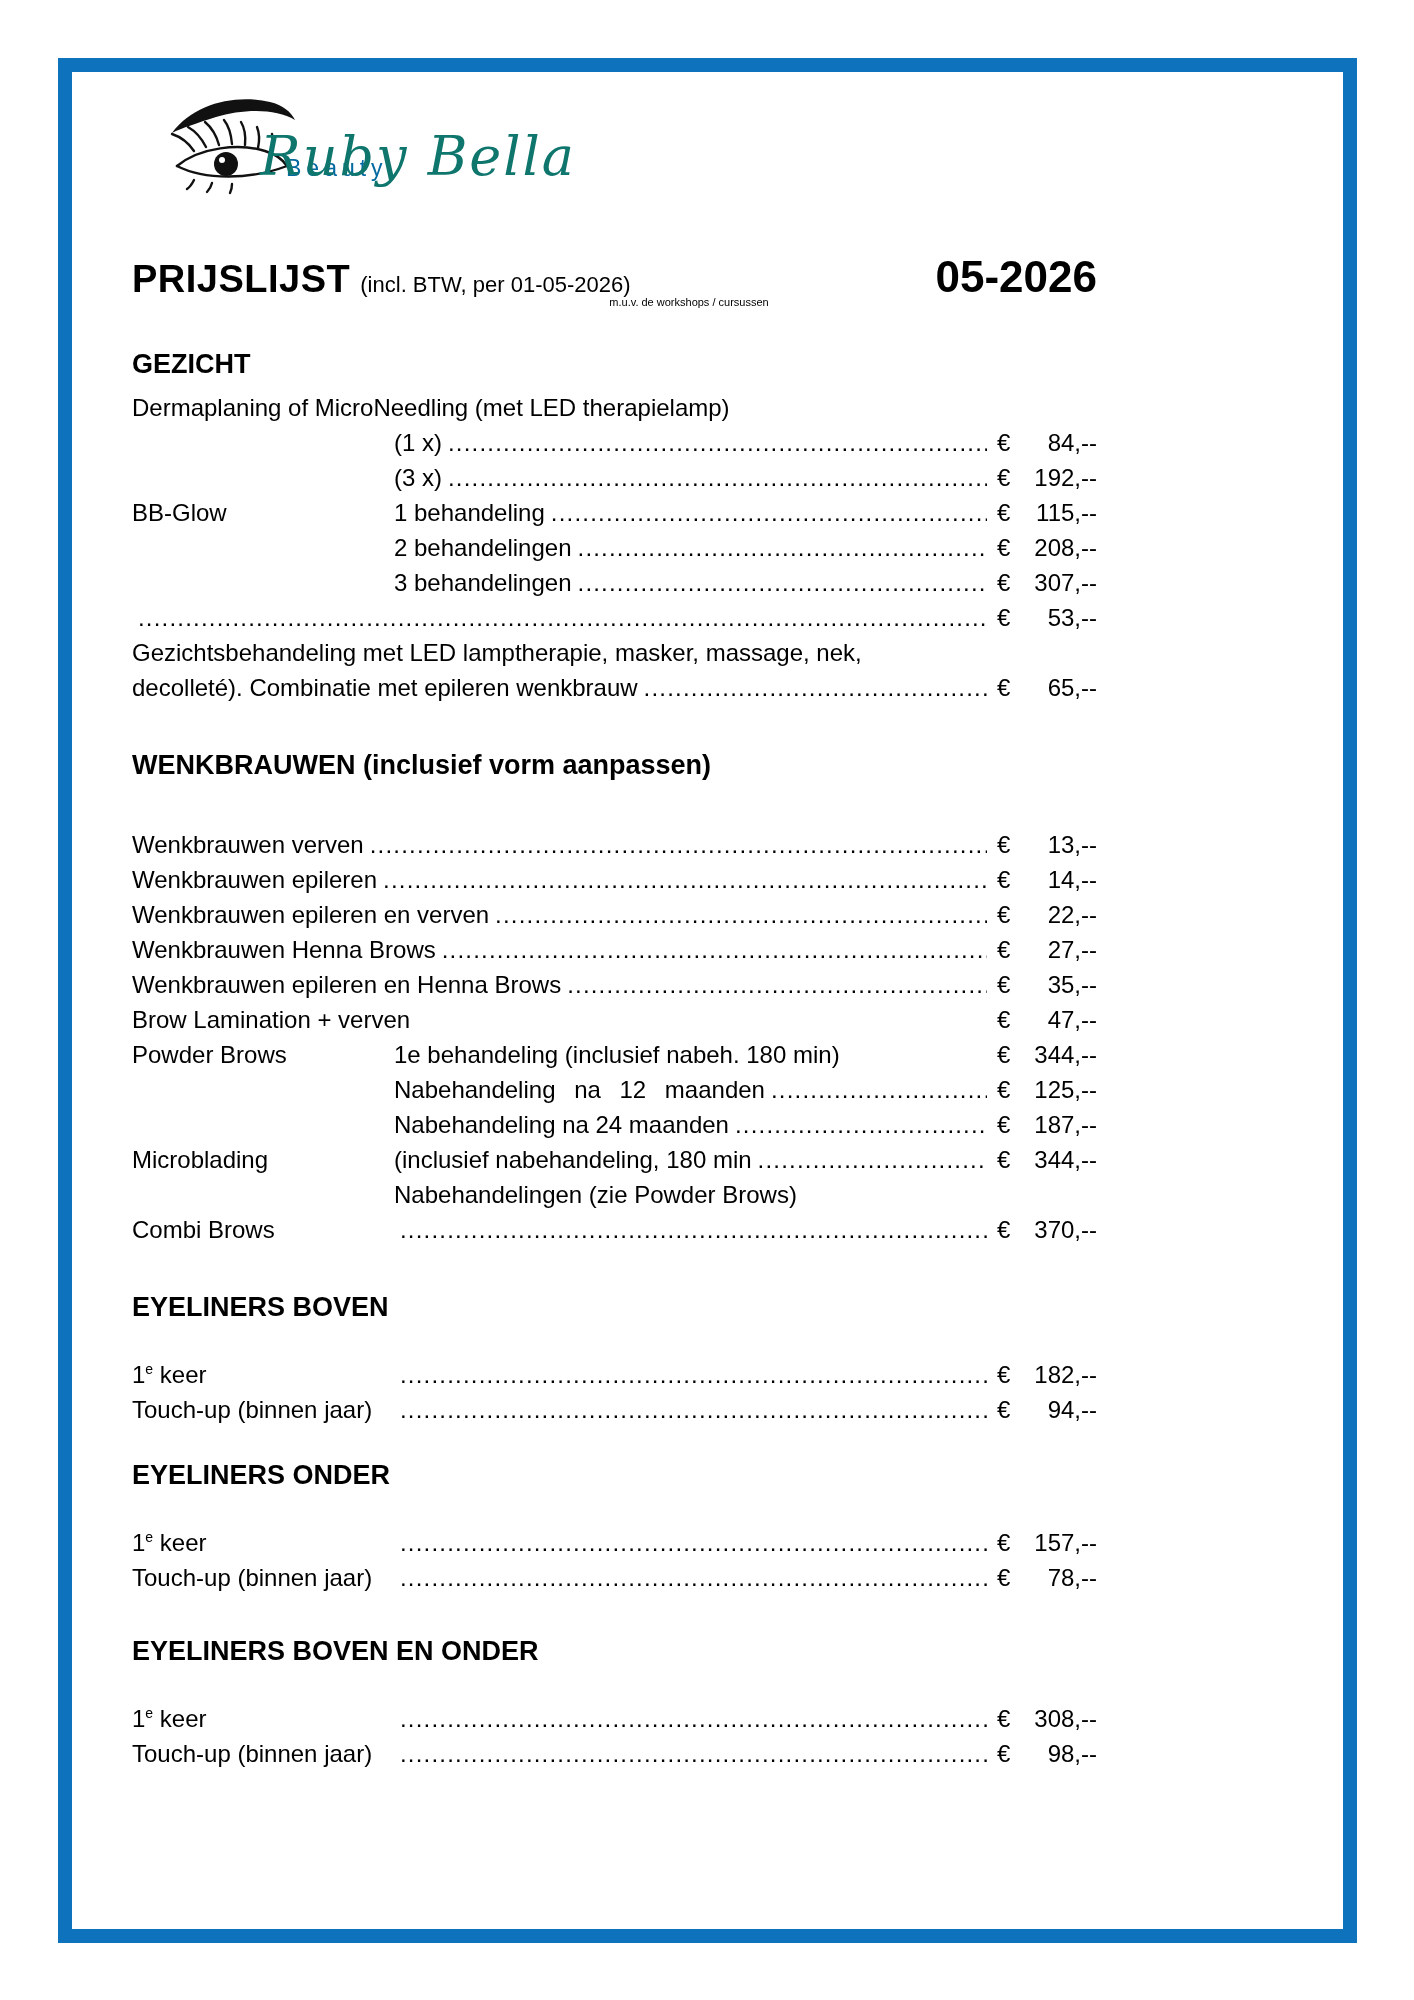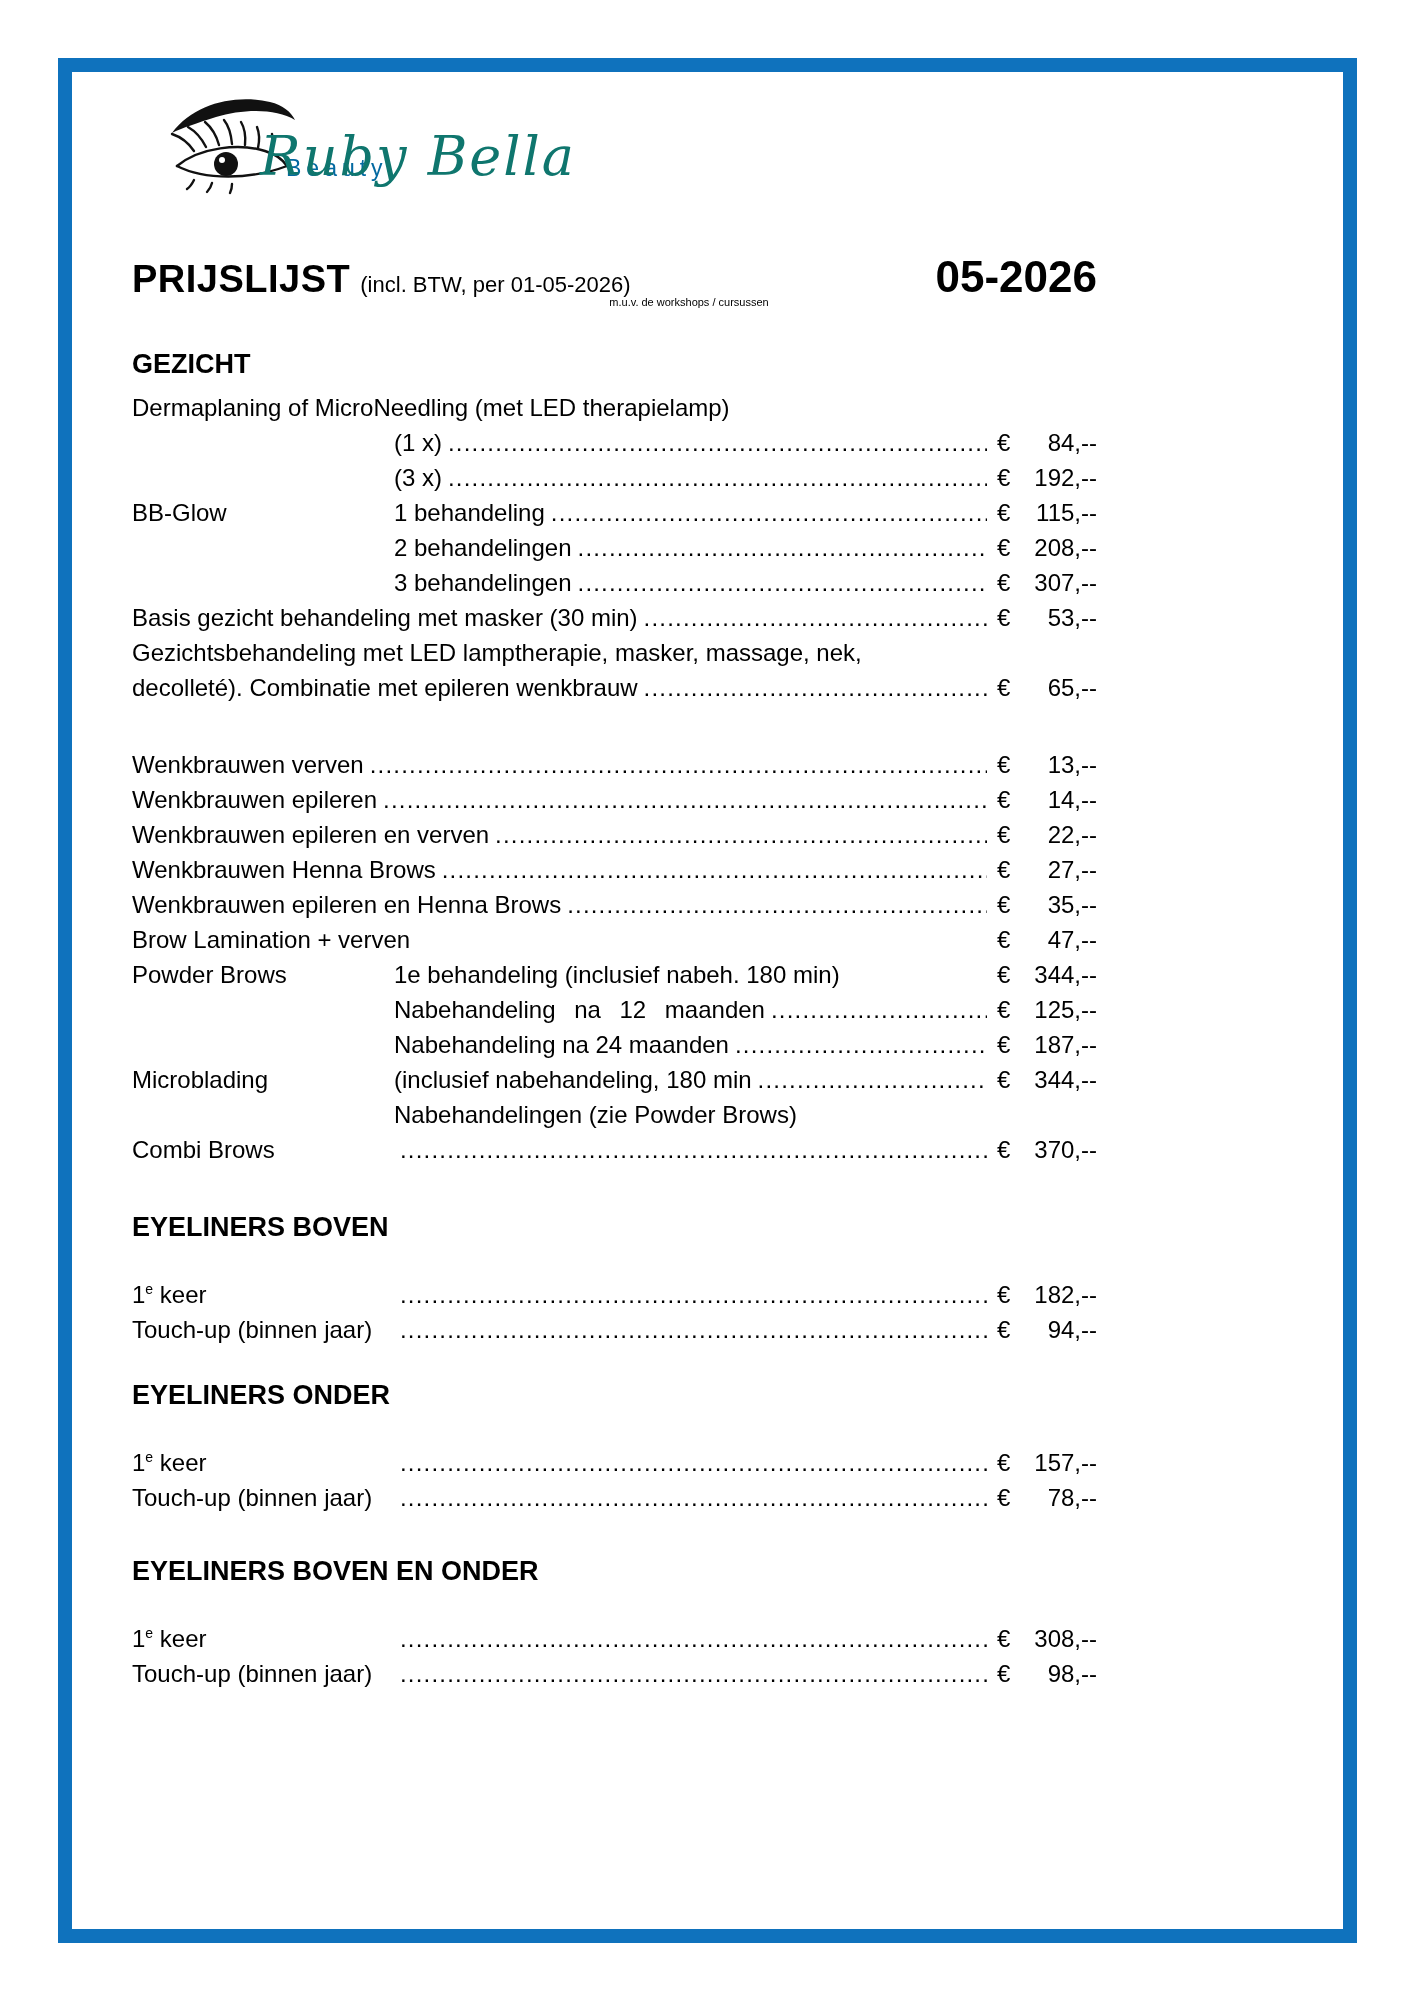--- a/index.html
+++ b/index.html
@@ -131,21 +131,20 @@
               <div class="row">
                 <span class="c1"></span>
                 <span class="c2">3 behandelingen</span>
                 <span class="leader"></span>
                 <span class="price">
                   <span class="eur">€</span>
                   <span class="amt">307,--</span>
                 </span>
               </div>
               <div class="row">
-                <span class="full">Basis gezicht behandeling met masker (30 min)</span>
                 <span class="leader"></span>
                 <span class="price">
                   <span class="eur">€</span>
                   <span class="amt">53,--</span>
                 </span>
               </div>
               <div class="row">
                 <span class="full">Gezichtsbehandeling met LED lamptherapie, masker, massage, nek,</span>
                 <span class="spacer"></span>
               </div>
@@ -153,20 +152,21 @@
                 <span class="full">decolleté). Combinatie met epileren wenkbrauw</span>
                 <span class="leader"></span>
                 <span class="price">
                   <span class="eur">€</span>
                   <span class="amt">65,--</span>
                 </span>
               </div>
             </div>
           </section>
           <section class="sec sec-1">
+            <div class="heading">WENKBRAUWEN (inclusief vorm aanpassen)</div>
             <div class="rows">
               <div class="row">
                 <span class="full">Wenkbrauwen verven</span>
                 <span class="leader"></span>
                 <span class="price">
                   <span class="eur">€</span>
                   <span class="amt">13,--</span>
                 </span>
               </div>
               <div class="row">

